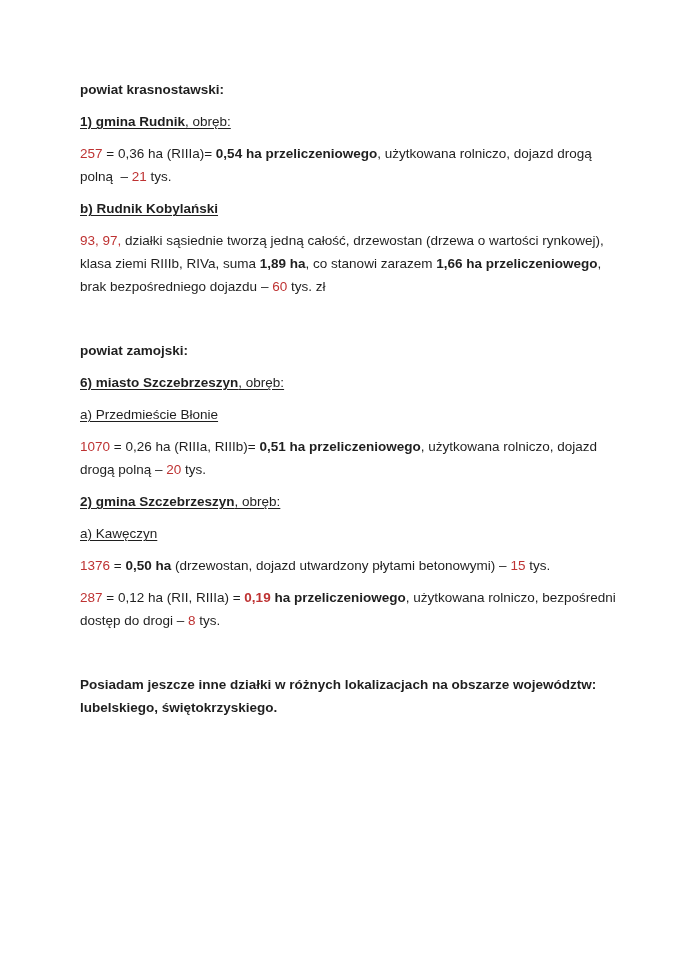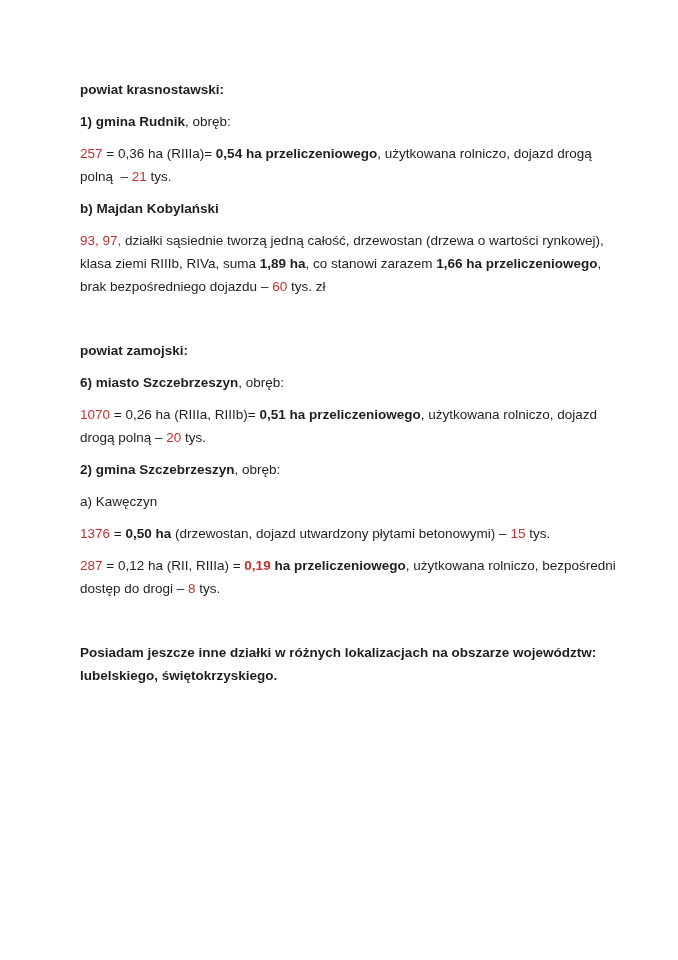--- a/index.html
+++ b/index.html
@@ -24,40 +24,42 @@
     margin: 0 0 9px 0;
     white-space: pre-wrap;
   }
   .para.blank {
     min-height: 23px;
   }
   .bold {
     font-weight: 700;
   }
   .underline {
+    text-decoration: underline;
     text-decoration-thickness: 1px;
     text-underline-offset: 2px;
   }
   .red {
     color: var(--red, #BE3232);
   }
 </style>
 </head>
 <body>
 
 <div class="page">
   <div>
       <p class="para"><span class="bold">powiat krasnostawski:</span></p>
       <p class="para"><span class="bold underline">1) gmina Rudnik</span><span class="underline">, obręb:</span></p>
       <p class="para"><span class="red">257</span><span> = 0,36 ha (RIIIa)= </span><span class="bold">0,54 ha przeliczeniowego</span><span>, użytkowana rolniczo, dojazd drogą polną  – </span><span class="red">21</span><span> tys.</span></p>
-      <p class="para"><span class="bold underline">b) Majdan Kobylański</span></p>
+      <p class="para"><span class="bold underline">b) Rudnik Kobylański</span></p>
       <p class="para"><span class="red">93, 97,</span><span> działki sąsiednie tworzą jedną całość, drzewostan (drzewa o wartości rynkowej), klasa ziemi RIIIb, RIVa, suma </span><span class="bold">1,89 ha</span><span>, co stanowi zarazem </span><span class="bold">1,66 ha przeliczeniowego</span><span>, brak bezpośredniego dojazdu – </span><span class="red">60</span><span> tys. zł</span></p>
       <p class="para blank">&nbsp;</p>
       <p class="para"><span class="bold">powiat zamojski:</span></p>
       <p class="para"><span class="bold underline">6) miasto Szczebrzeszyn</span><span class="underline">, obręb:</span></p>
+      <p class="para"><span class="underline">a) Przedmieście Błonie</span></p>
       <p class="para"><span class="red">1070</span><span> = 0,26 ha (RIIIa, RIIIb)= </span><span class="bold">0,51 ha przeliczeniowego</span><span>, użytkowana rolniczo, dojazd drogą polną – </span><span class="red">20</span><span> tys.</span></p>
       <p class="para"><span class="bold underline">2) gmina Szczebrzeszyn</span><span class="underline">, obręb:</span></p>
       <p class="para"><span class="underline">a) Kawęczyn</span></p>
       <p class="para"><span class="red">1376</span><span> = </span><span class="bold">0,50 ha</span><span> (drzewostan, dojazd utwardzony płytami betonowymi) – </span><span class="red">15</span><span> tys.</span></p>
       <p class="para"><span class="red">287</span><span> = 0,12 ha (RII, RIIIa) = </span><span class="bold red">0,19</span><span class="bold"> </span><span class="bold">ha przeliczeniowego</span><span>, użytkowana rolniczo, bezpośredni dostęp do drogi – </span><span class="red">8</span><span> tys.</span></p>
       <p class="para blank">&nbsp;</p>
       <p class="para"><span class="bold">Posiadam jeszcze inne działki w różnych lokalizacjach na obszarze województw: lubelskiego, świętokrzyskiego.</span></p>
     </div>
 </div>
 

